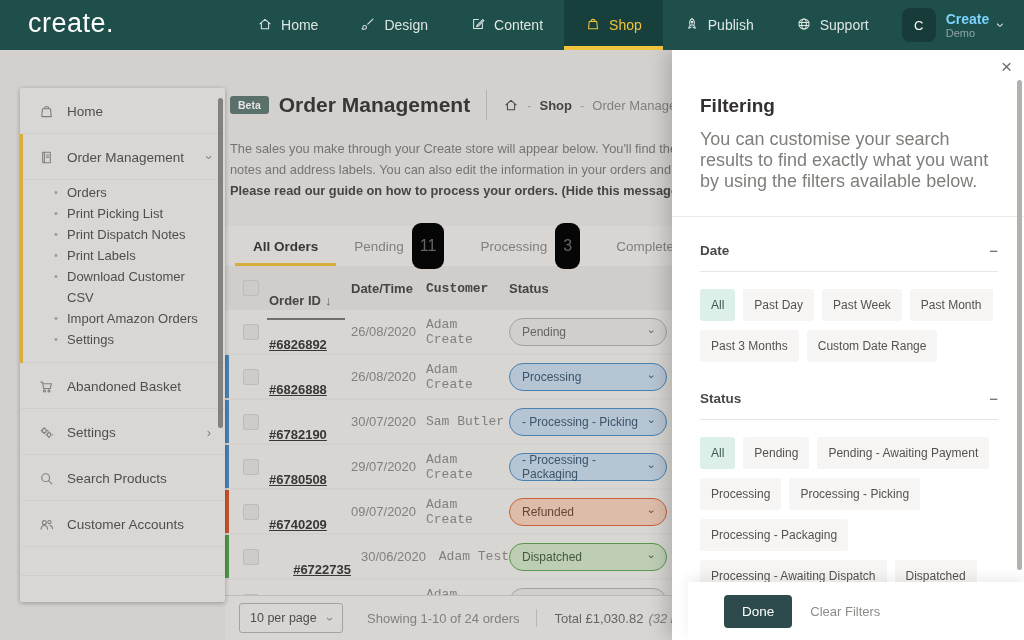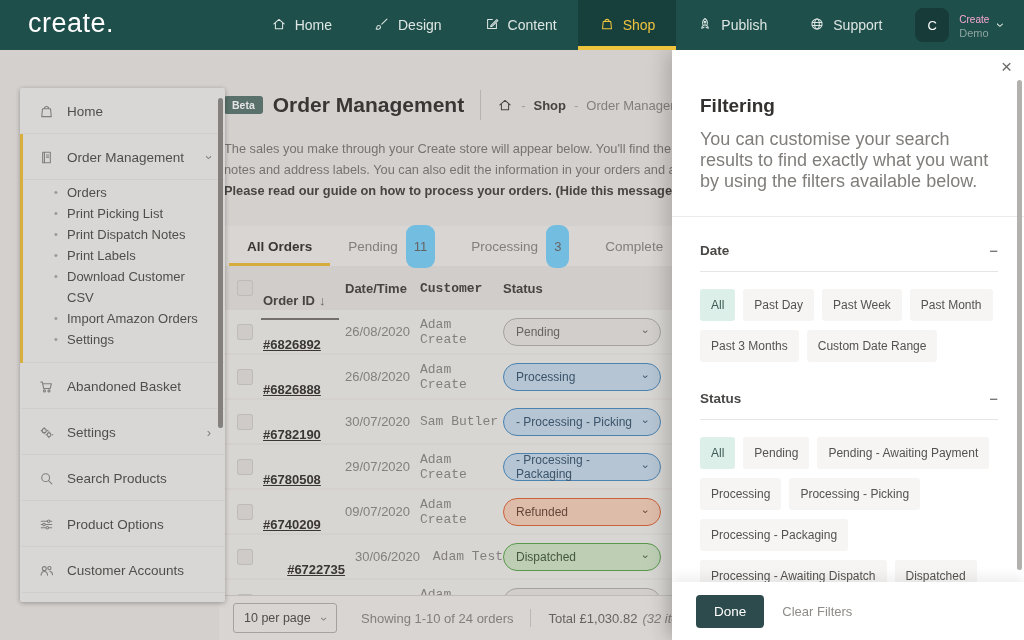--- a/index.html
+++ b/index.html
@@ -7,21 +7,21 @@
 
   
   .navbar { position:absolute; top:0; left:0; width:1024px; height:50px; background:var(--teal,#1f4f4a); display:flex; align-items:stretch; z-index:20; }
   .logo { color:#fff; font-size:27px; letter-spacing:.5px; padding:8px 0 0 28px; font-weight:400; }
   .nav-menu { display:flex; margin-left:auto; }
   .nav-item { display:flex; align-items:center; gap:8px; padding:0 21px; color:#dde6e4; font-size:14px; cursor:pointer; }
   .nav-item.active { background:#17403c; color:var(--accent,#f0c33f); box-shadow:inset 0 -4px 0 var(--accent,#f0c33f); }
   .nav-item svg { width:16px; height:16px; }
   .user-chip { display:flex; align-items:center; gap:10px; padding:0 20px 0 12px; }
   .avatar { width:34px; height:34px; border-radius:8px; background:#163b38; color:#fff; font-size:13px; display:flex; align-items:center; justify-content:center; }
-  .user-name { color:#f9a8d4; font-size:10px; font-weight:400; line-height:15px; }
+  .user-name { color:#7dd3fc; font-size:14px; font-weight:700; line-height:15px; }
   .user-plan { color:#8fa5a1; font-size:11px; }
   .chev { display:inline-block; transform:rotate(90deg); font-size:14px; line-height:1; color:inherit; }
   .chev.right { transform:none; }
 
   
   .page { position:absolute; top:50px; left:0; right:0; bottom:0; }
   .dim-overlay { position:absolute; inset:0; background:rgba(56,50,43,.13); z-index:5; pointer-events:none; }
 
   
   .sidebar { position:absolute; left:20px; top:38px; width:205px; height:514px; background:#f2f1ef; border-radius:2px; box-shadow:0 1px 5px rgba(0,0,0,.3); overflow:hidden; z-index:2; }
@@ -31,37 +31,37 @@
   .side-group.active { border-left:3px solid var(--accent,#f0c33f); }
   .side-group.active .side-item { border-left:none; }
   .side-item .sicon { width:17px; height:17px; color:#8d8b88; flex:0 0 17px; }
   .side-item .sicon svg { width:17px; height:17px; display:block; }
   .side-item .chev { margin-left:auto; color:#8d8b88; font-size:13px; }
   .side-children { padding:2px 10px 12px 44px; border-bottom:1px solid rgba(0,0,0,.045); }
   .side-child { font-size:13px; color:#55524f; line-height:21px; position:relative; cursor:pointer; }
   .side-child::before { content:"•"; position:absolute; left:-13px; color:#a8a6a3; font-size:11px; }
 
   
-  .main { position:absolute; left:219px; top:0; width:789px; bottom:0; z-index:1; overflow:hidden; }
+  .main { position:absolute; left:225px; top:0; width:789px; bottom:0; z-index:1; overflow:hidden; }
   .title-row { display:flex; align-items:center; margin:40px 0 0 5px; }
   .beta { background:#5f7a74; color:#fff; font-size:10.5px; font-weight:700; padding:3px 8px; border-radius:3px; margin-right:10px; }
   .page-title { font-size:21px; font-weight:700; color:#3a3836; }
   .title-div { width:1px; height:30px; background:#c9c6c3; margin:0 16px; }
   .crumb { display:flex; align-items:center; gap:8px; font-size:13px; }
   .crumb .hicon { width:16px; height:16px; color:#4a4846; }
   .crumb .sep { color:#b0aeab; }
   .crumb .strong { color:#4a4846; font-weight:700; }
   .crumb .muted { color:#8e8c89; }
   .desc { margin:18px 0 0 5px; font-size:12.8px; line-height:21px; color:#7f7d7a; white-space:nowrap; }
   .desc .bold-line { color:#4a4846; font-weight:700; }
 
   .tabsbar { margin-top:25px; height:40px; background:#f0eeeb; display:flex; align-items:stretch; padding-left:10px; width:560px; }
   .tab { display:flex; align-items:center; gap:8px; padding:0 18px; font-size:13.5px; color:#8e8c89; cursor:pointer; }
   .tab.active { color:#3a3836; font-weight:700; box-shadow:inset 0 -3px 0 #eebf3f; }
-  .tab .count { background:#7dd3fc; color:#6e6c69; border-radius:9px; font-size:13px; font-weight:400; padding:14px 8px; }
+  .tab .count { background:#000000; color:#6e6c69; border-radius:9px; font-size:16px; font-weight:400; padding:14px 8px; }
 
   .thead { height:44px; background:#e7e5e2; display:flex; align-items:center; font-size:13px; font-weight:700; color:#4a4846; width:560px; border-left:4px solid transparent; }
   .col-check { width:40px; display:flex; justify-content:flex-start; padding-left:14px; }
   .cb { width:16px; height:16px; border-radius:3px; background:#e6e3e0; box-shadow:inset 0 0 0 1px #d3d0cd; cursor:pointer; }
   .col-id { width:82px; position:relative;margin-top:25px; }
   .col-id .sort { color:#6e6c69; font-weight:400; margin-left:4px; }
   .thead .col-id::after { content:""; position:absolute; left:-2px; width:78px; bottom:-12px; height:2px; background:#7b7977; }
   .col-date { width:75px; }
   .col-cust { width:83px;font-family:Liberation Mono, monospace; }
   .col-status { flex:1; }
@@ -96,21 +96,21 @@
   .panel-div { border-top:1px solid #eceae8; margin:24px -26px 0 -28px; }
   .fsection { margin-top:26px; }
   .fsection + .fsection { margin-top:29px; }
   .fsec-head { display:flex; align-items:center; justify-content:space-between; }
   .fsec-label { font-size:13.5px; font-weight:700; color:#4a4846; }
   .fsec-minus { color:#55524f; font-size:15px; cursor:pointer; line-height:1; }
   .fsec-hr { border-top:1px solid #e8e6e4; margin-top:13px; }
   .chips { margin-top:17px; display:flex; flex-wrap:wrap; gap:9px 8px; }
   .chip { background:#f6f5f3; border-radius:3px; padding:9px 11px; font-size:12px; color:#55524f; cursor:pointer; white-space:nowrap; }
   .chip.sel { background:#ddefe9; color:#3e5a54; }
-  .panel-footer { position:absolute; left:0; right:0; bottom:0; height:58px; background:#fff; box-shadow:0 -5px 12px rgba(0,0,0,.07); display:flex; align-items:center; gap:18px; padding-left:24px; }
+  .panel-footer { position:absolute; left:16px; right:0; bottom:0; height:58px; background:#fff; box-shadow:0 -5px 12px rgba(0,0,0,.07); display:flex; align-items:center; gap:18px; padding-left:36px; }
   .done-btn { background:#2d4a4c; color:#fff; border:none; border-radius:4px; font-size:13.5px; padding:9px 18px; cursor:pointer; font-family:inherit; }
   .clear-btn { font-size:13px; color:#8e8c89; cursor:pointer; }
 </style>
 </head>
 <body>
 
 <div class="navbar">
   <div class="logo">create.</div>
   <div class="nav-menu" id="nav-menu">
       <div class="nav-item">
@@ -223,33 +223,20 @@
   </div>
       <div class="side-group">
     <div class="side-item">
       <span class="sicon">
             <svg viewBox="0 0 20 20" fill="none" stroke="currentColor" stroke-width="1.3" stroke-linecap="round" stroke-linejoin="round">
               <circle cx="9" cy="9" r="4.6"></circle>
               <path d="M12.4 12.4l3.9 3.9"></path>
             </svg>
           </span>
       <span class="slbl">Search Products</span>
-    </div>
-  </div>
-      <div class="side-group">
-    <div class="side-item">
-      <span class="sicon">
-            <svg viewBox="0 0 20 20" fill="none" stroke="currentColor" stroke-width="1.3" stroke-linecap="round" stroke-linejoin="round">
-              <path d="M3.8 6.2h12.4M3.8 10h12.4M3.8 13.8h12.4"></path>
-              <circle cx="12.5" cy="6.2" r="1.5" fill="#f2f1ef"></circle>
-              <circle cx="7" cy="10" r="1.5" fill="#f2f1ef"></circle>
-              <circle cx="11" cy="13.8" r="1.5" fill="#f2f1ef"></circle>
-            </svg>
-          </span>
-      <span class="slbl">Product Options</span>
     </div>
   </div>
       <div class="side-group">
     <div class="side-item">
       <span class="sicon">
             <svg viewBox="0 0 20 20" fill="none" stroke="currentColor" stroke-width="1.3" stroke-linecap="round" stroke-linejoin="round">
               <circle cx="7.4" cy="7.8" r="2.3"></circle>
               <path d="M3.6 15.4c.2-2.6 1.7-4.2 3.8-4.2s3.6 1.6 3.8 4.2"></path>
               <circle cx="13.4" cy="7.2" r="1.9"></circle>
               <path d="M13.9 10.9c1.9.3 3 1.7 3.2 4"></path>

